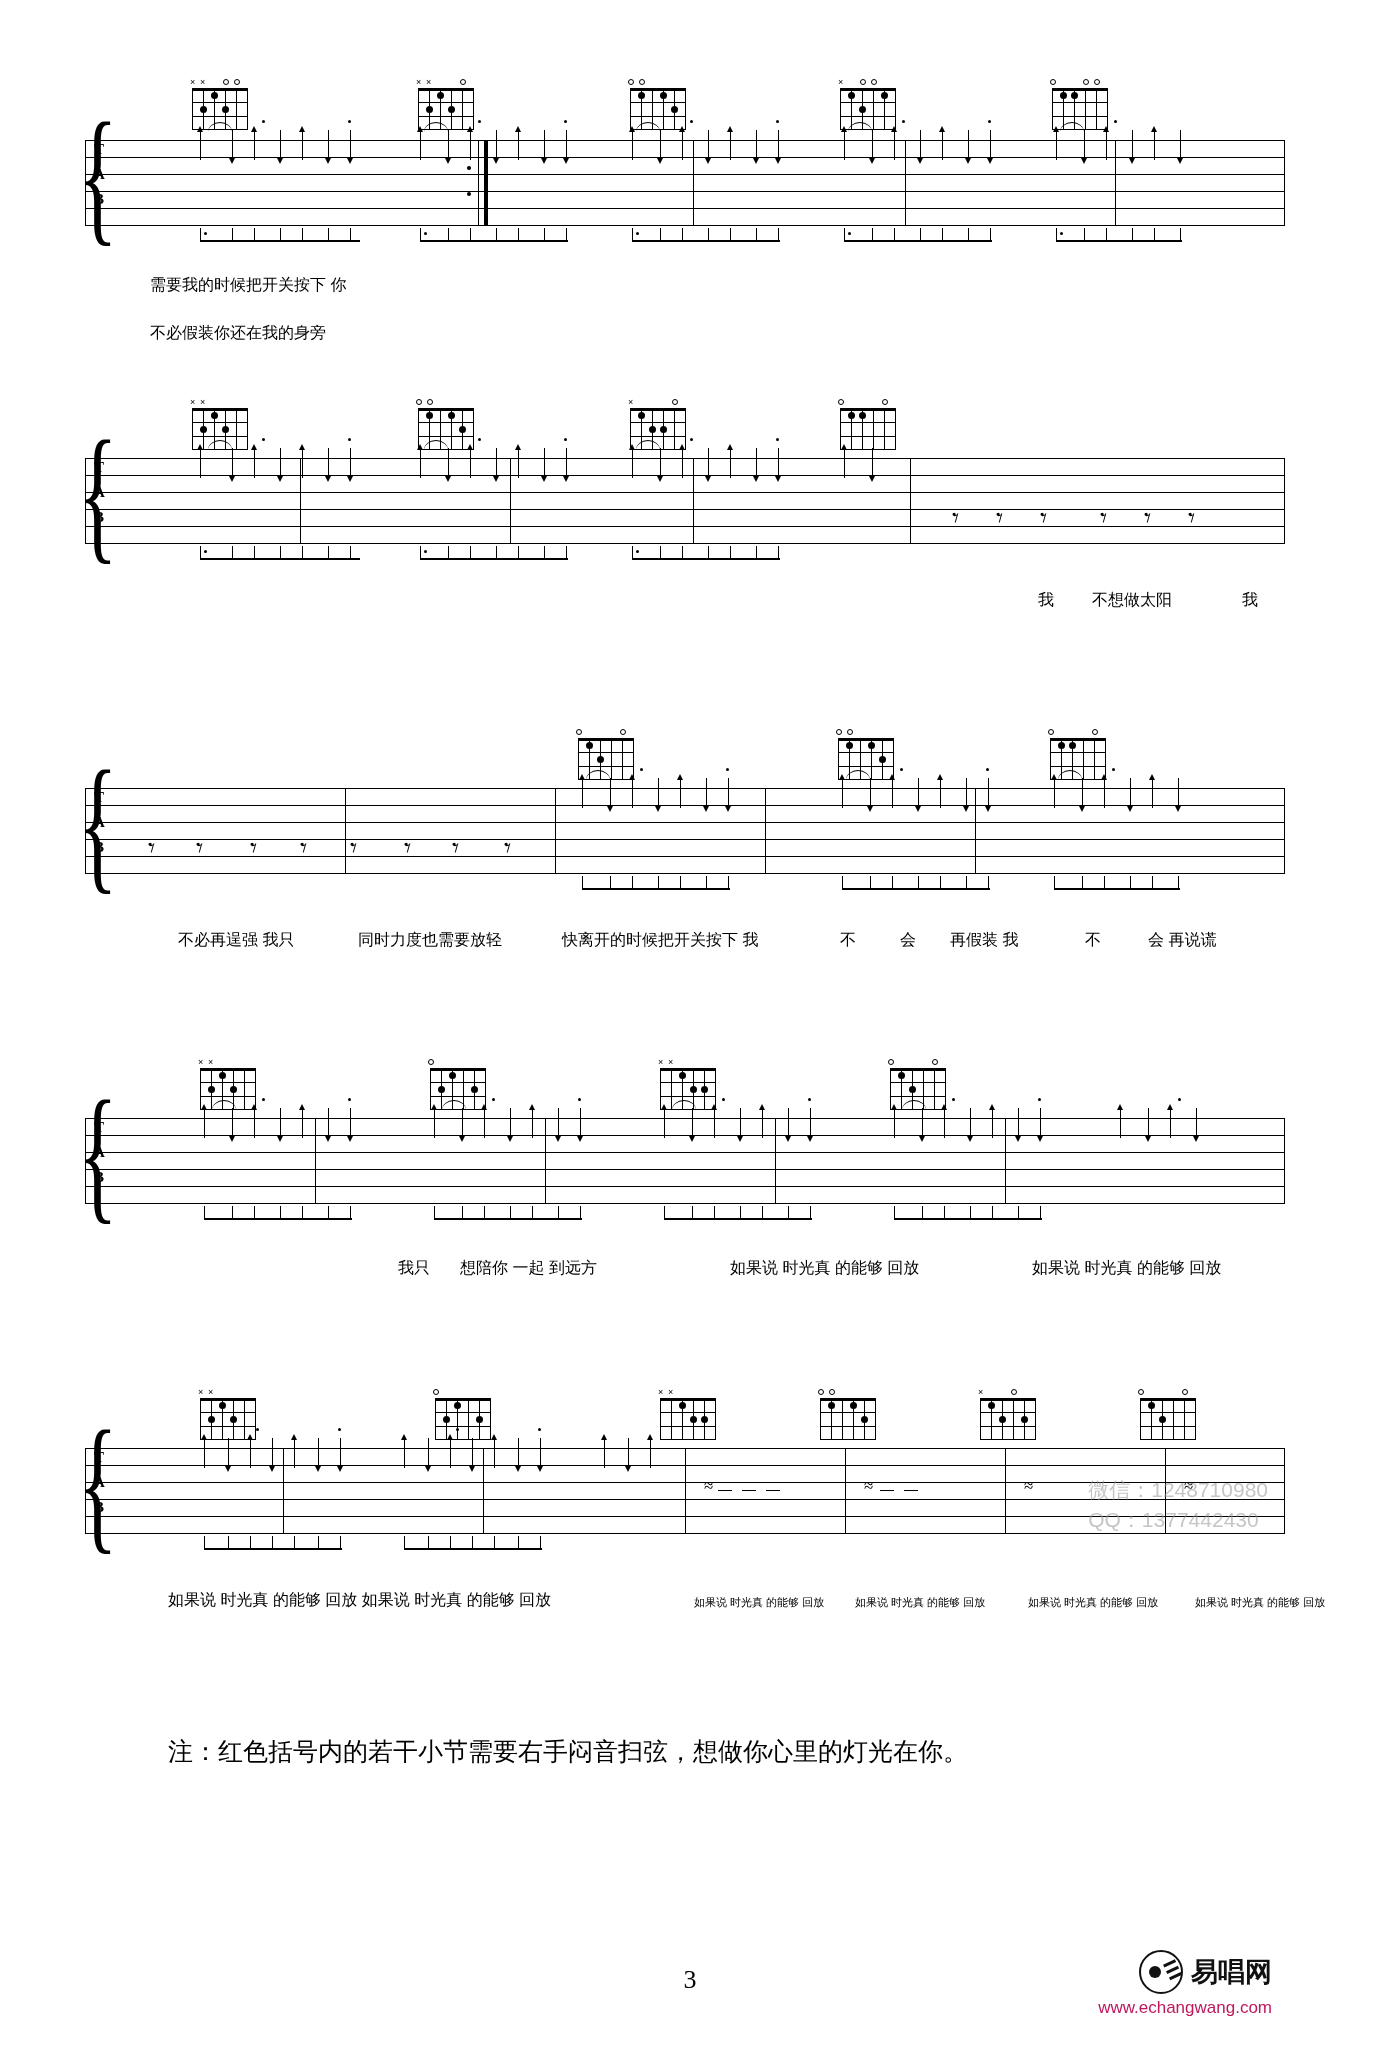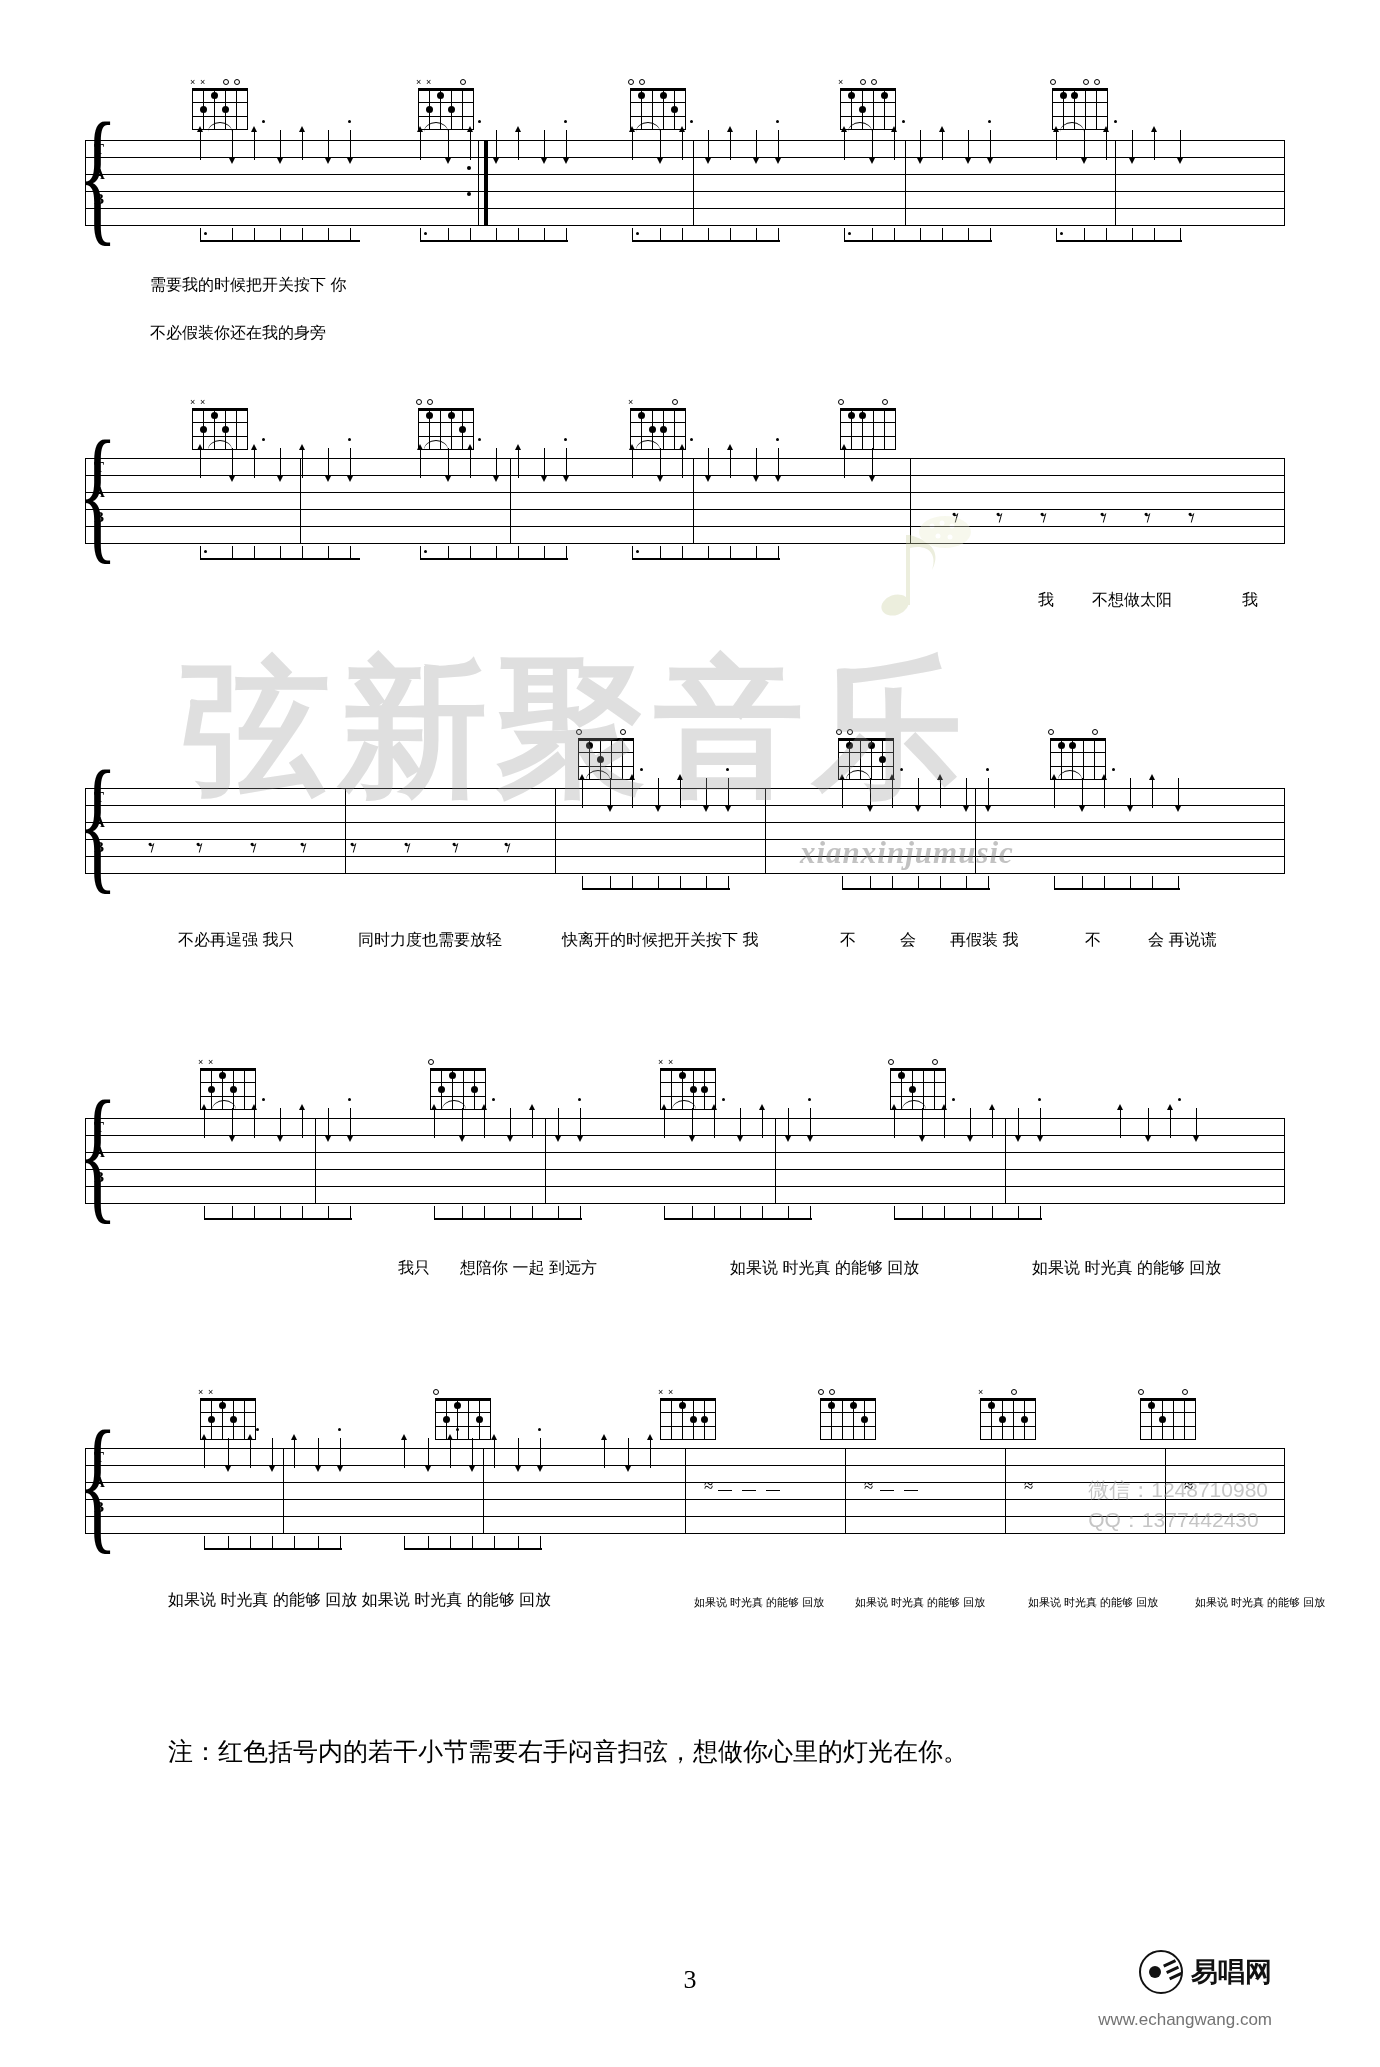--- a/index.html
+++ b/index.html
@@ -237,43 +237,28 @@
     content:""; position:absolute; left:22px; top:10px; width:13px; height:2.5px;
     background:#111; transform: rotate(-25deg);
     box-shadow: 0 7px 0 #111, 0 14px 0 #111;
   }
   .logo-name {
     font-family: "Liberation Sans", sans-serif;
     font-size: 27px; font-weight: bold; color: #111;
   }
   .logo-url {
     font-family: "Liberation Sans", sans-serif;
-    font-size: 17px; color: #737373; margin-top: 16px;
+    font-size: 17px; color: #be185d; margin-top: 4px;
   }
 </style>
 </head>
 <body>
 
 <div class="page">
 
-  <div class="watermark">
-    <div class="wm-text">弦新聚音乐</div>
-    <div class="wm-sub">xianxinjumusic</div>
-    <svg class="wm-note" viewBox="0 0 120 120">
-      <ellipse cx="35" cy="95" rx="14" ry="10" transform="rotate(-20 35 95)" fill="#c9cfa0"></ellipse>
-      <rect x="46" y="25" width="4" height="70" fill="#c9cfa0"></rect>
-      <path d="M50 25 C 75 32, 80 45, 72 60 C 78 42, 66 34, 50 38 Z" fill="#c9cfa0"></path>
-      <ellipse cx="85" cy="22" rx="26" ry="16" fill="#e9eccd"></ellipse>
-      <circle cx="72" cy="16" r="2.5" fill="#fff"></circle>
-      <circle cx="82" cy="13" r="2.5" fill="#fff"></circle>
-      <circle cx="92" cy="16" r="2.5" fill="#fff"></circle>
-      <circle cx="78" cy="26" r="2.5" fill="#fff"></circle>
-      <circle cx="90" cy="27" r="2.5" fill="#fff"></circle>
-    </svg>
-  </div>
 
   <div class="contact">
     <div>微信：1248710980</div>
     <div>QQ：1377442430</div>
   </div>
 
   <div class="system">
     <div class="brace" style="left:78px; top:100px;">{</div>
 
     <div class="staff" style="left:85px; top:140px; width:1200px; height:90px;">

